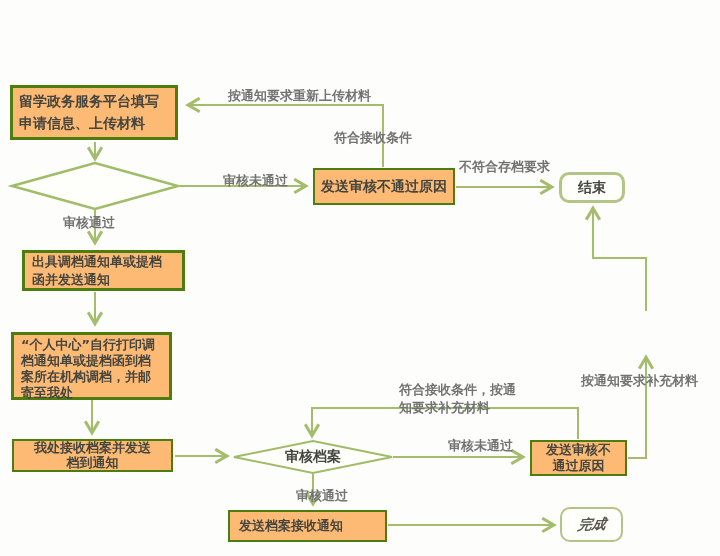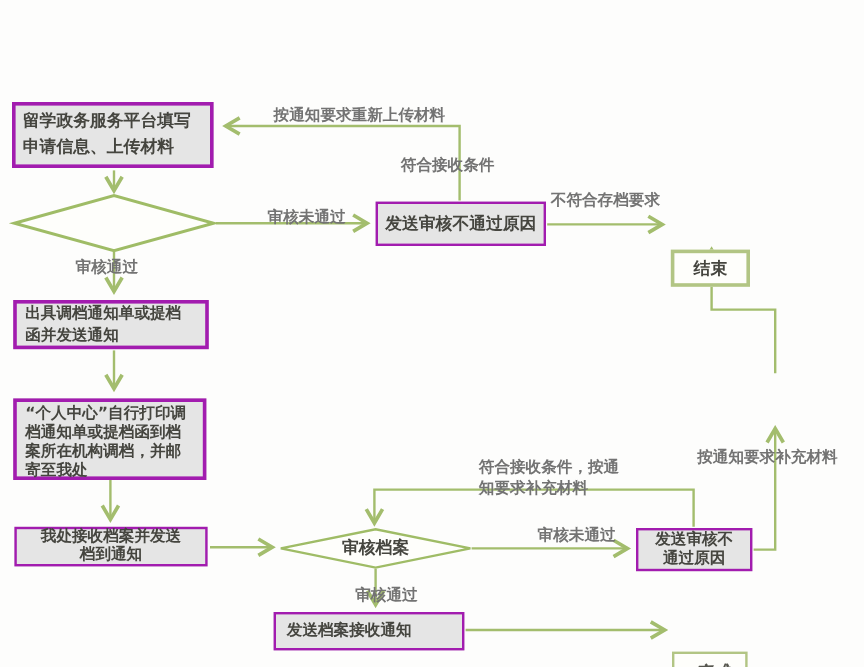--- a/index.html
+++ b/index.html
@@ -3,29 +3,29 @@
 <meta charset="utf-8">
 <style>
   html,body{margin:0;padding:0;background:#fff;}
   .stage{
     position:relative;width:720px;height:556px;background:#fdfdfc;
     font-family:"DejaVu Sans","Liberation Sans",sans-serif;
     color:#45453f;overflow:hidden;
   }
   .edges{position:absolute;left:0;top:0;width:720px;height:556px;}
   .node{
-    position:absolute;box-sizing:border-box;background:#e5e5e5;
-    border:3px solid #a21caf;font-weight:bold;font-size:13px;
+    position:absolute;box-sizing:border-box;background:#fdba74;
+    border:3px solid #4d7c0f;font-weight:bold;font-size:13px;
     color:#45453f;
   }
   .node.thin{border-width:2px;}
   .rounded{
     position:absolute;box-sizing:border-box;background:#fefefb;
-    border:3px solid #b2c584;border-radius:0;font-weight:bold;
-    font-size:14px;display:flex;align-items:center;justify-content:center;margin-top:36px;
+    border:3px solid #b2c584;border-radius:10px;font-weight:bold;
+    font-size:14px;display:flex;align-items:center;justify-content:center;
   }
   .dtext{
     position:absolute;display:flex;align-items:center;justify-content:center;
     font-weight:bold;font-size:14px;
   }
   .lbl{
     position:absolute;font-weight:bold;font-size:13px;white-space:nowrap;
     color:#737373;
   }
   .lbl.wrap{white-space:normal;line-height:18px;}
@@ -65,21 +65,21 @@
     </g>
   </svg>
 
   <div class="node" style="left:10px;top:85px;width:168px;height:55px;padding:2px 5px 0 6px;font-size:14px;line-height:22px;">留学政务服务平台填写申请信息、上传材料</div>
 
 
   <div class="node thin center" style="left:313px;top:168px;width:142px;height:37px;font-size:14px;">发送审核不通过原因</div>
 
   <div class="rounded" style="left:559px;top:172px;width:66px;height:31px;">结束</div>
 
-  <div class="node" style="left:11px;top:250px;width:163px;height:41px;padding:0 11px 0 7px;line-height:18px;">出具调档通知单或提档函并发送通知</div>
+  <div class="node" style="left:22px;top:250px;width:163px;height:41px;padding:0 11px 0 7px;line-height:18px;">出具调档通知单或提档函并发送通知</div>
 
   <div class="node" style="left:11px;top:332px;width:161px;height:68px;padding:2px 10px 0 7px;line-height:16px;">“个人中心”自行打印调档通知单或提档函到档案所在机构调档，并邮寄至我处</div>
 
   <div class="node thin center" style="left:12px;top:439px;width:161px;height:33px;padding:0 14px;line-height:14.5px;">我处接收档案并发送档到通知</div>
 
   <div class="dtext" style="left:234px;top:441px;width:158px;height:32px;">审核档案</div>
 
   <div class="node thin center" style="left:530px;top:440px;width:97px;height:36px;padding:0 10px;line-height:16px;">发送审核不通过原因</div>
 
 

